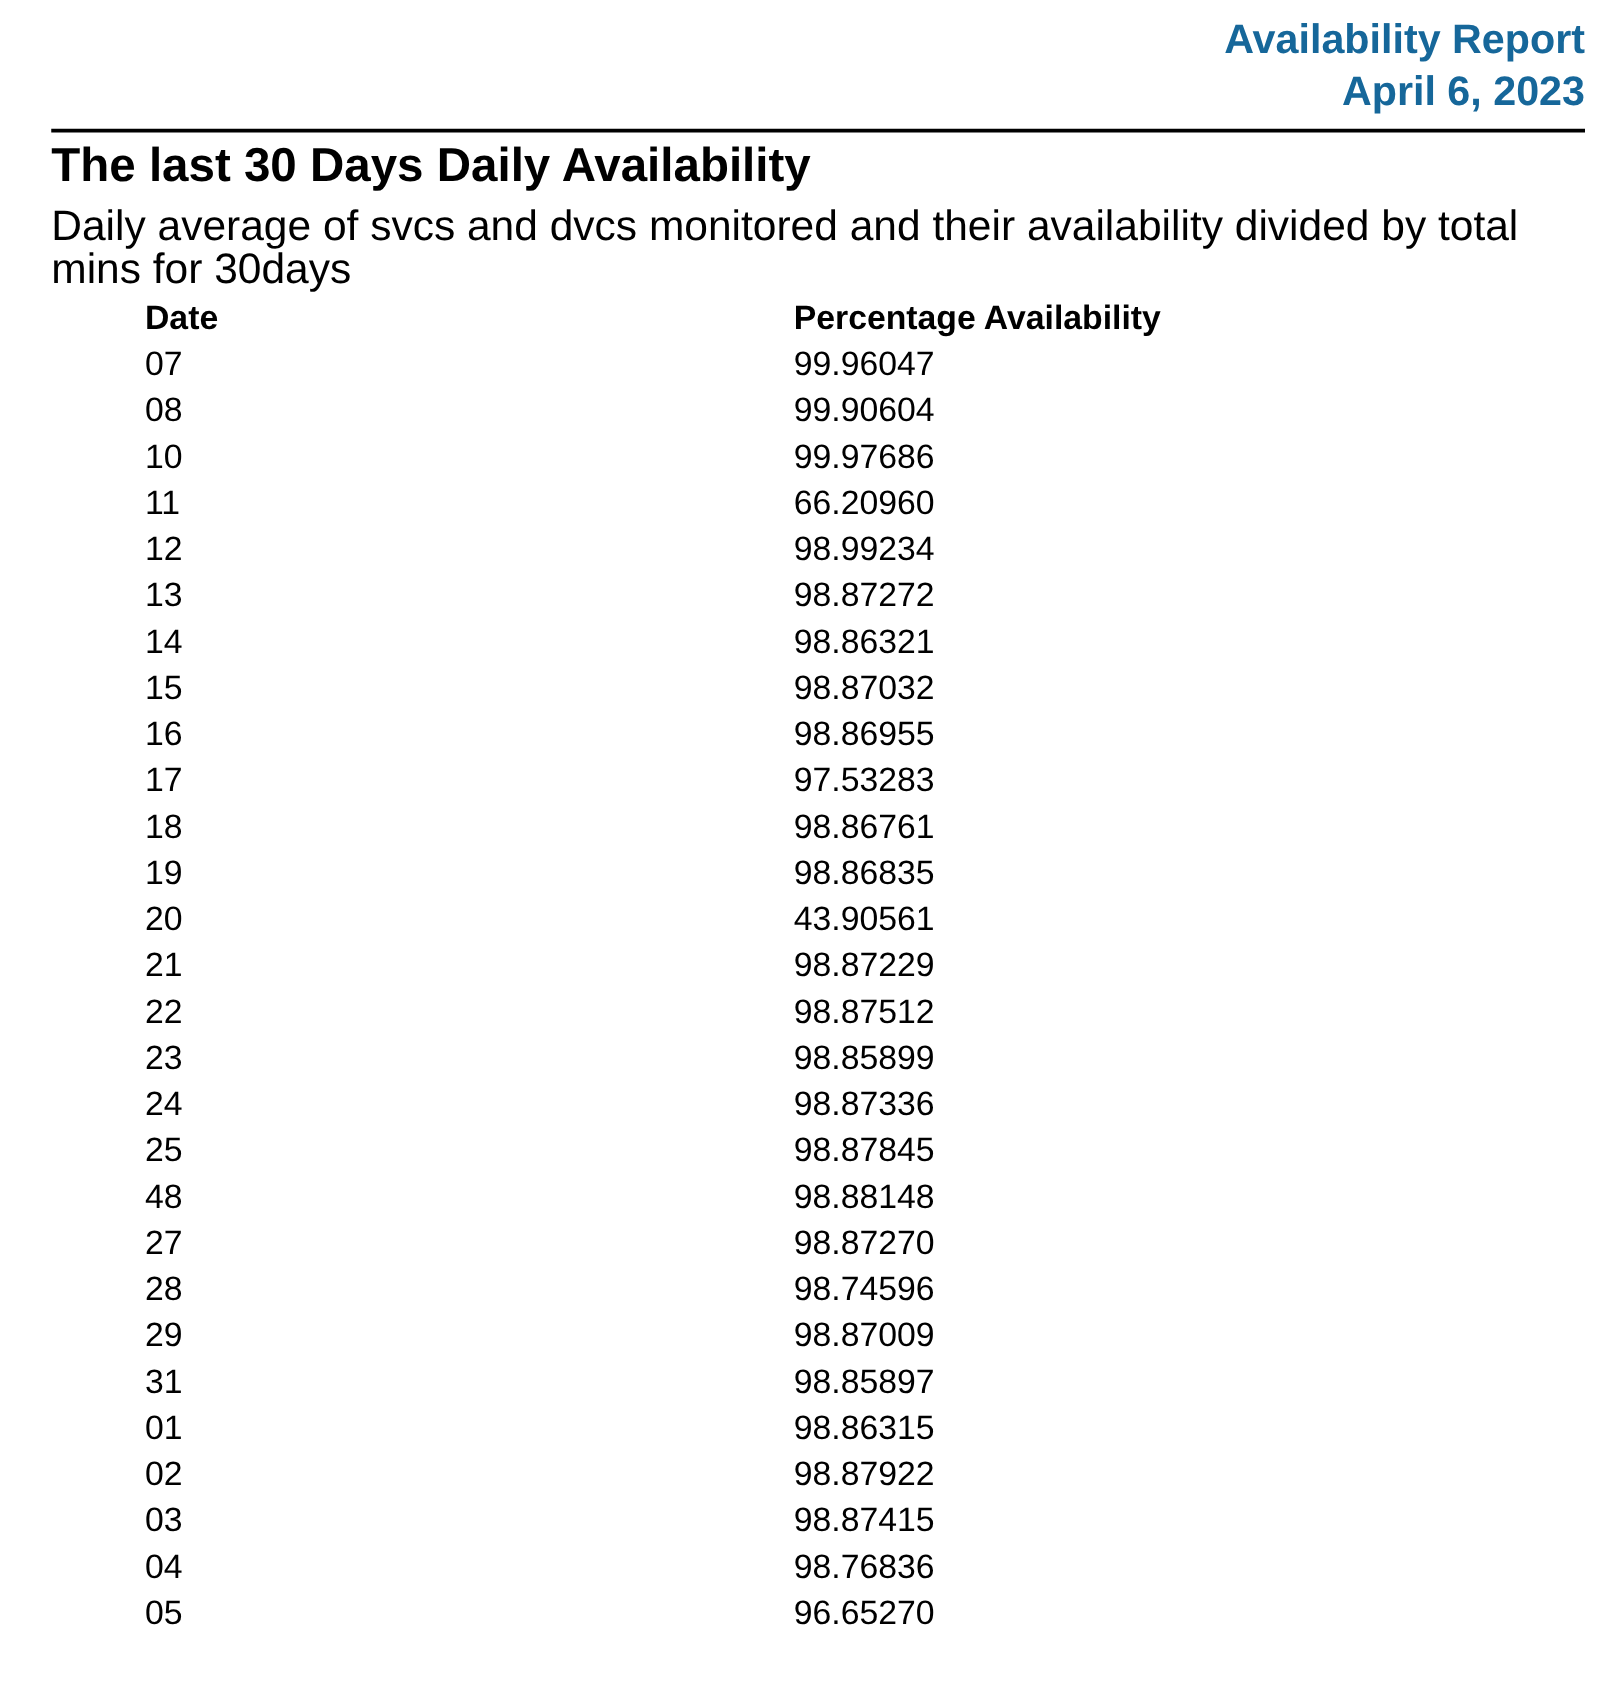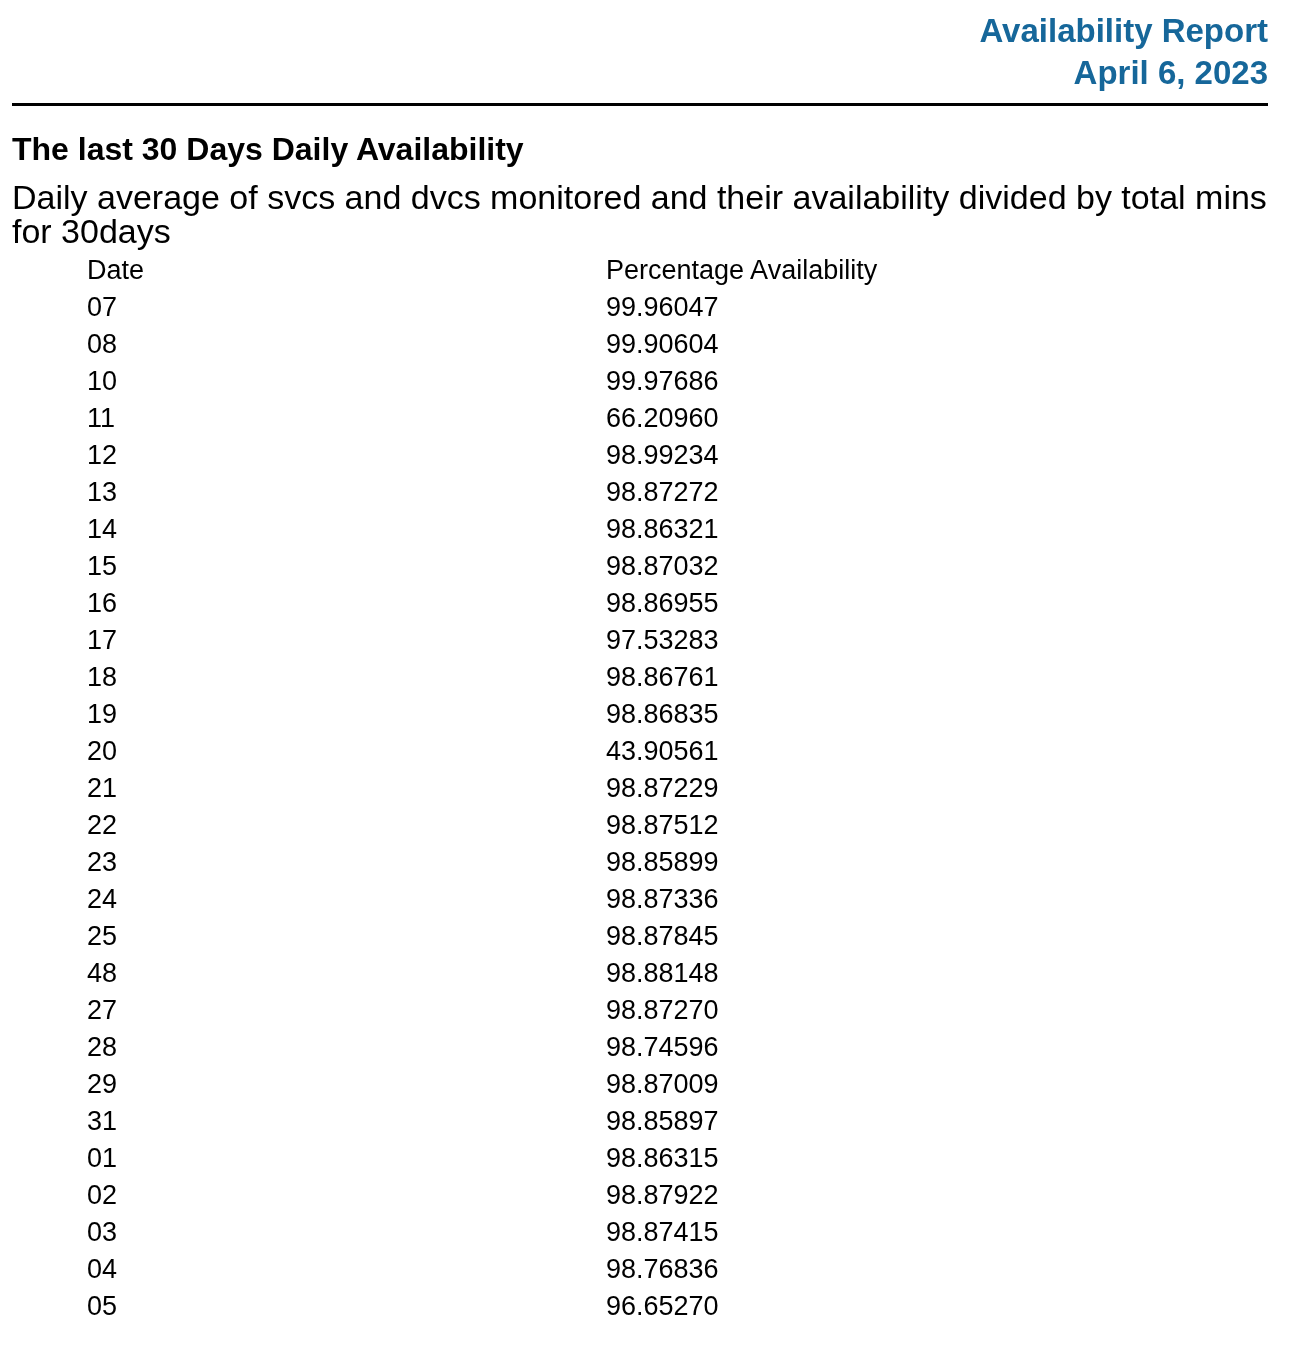--- a/index.html
+++ b/index.html
@@ -11,38 +11,38 @@
   body {
     width: 1296px;
     height: 1366px;
     font-family: "Liberation Sans", "DejaVu Sans", sans-serif;
     color: #000000;
     overflow: hidden;
   }
   .page {
     width: 1296px;
     height: 1366px;
-    padding: 10px 28px 0 12px;
+    padding: 10px 28px 0 41px;
   }
   .report-header {
     text-align: right;
     font-weight: bold;
     font-size: 33px;
     line-height: 42px;
     color: #16679A;
   }
   .divider {
     border: none;
     border-top: 3px solid #000000;
     margin: 9px 0 0 0;
   }
   .section-heading {
-    font-size: 32px;
+    font-size: 38px;
     font-weight: bold;
-    margin: 24px 0 0 0;
+    margin: 8px 0 0 0;
     line-height: 38px;
   }
   .section-subtitle {
     font-size: 34px;
     font-weight: normal;
     margin: 12px 0 0 0;
     line-height: 34px;
   }
   table.availability-table {
     border-collapse: collapse;
@@ -51,21 +51,21 @@
   table.availability-table th,
   table.availability-table td {
     font-size: 27px;
     line-height: 37px;
     padding: 0;
     text-align: left;
     vertical-align: top;
     white-space: nowrap;
   }
   table.availability-table th {
-    font-weight: normal;
+    font-weight: bold;
   }
   table.availability-table th:first-child,
   table.availability-table td:first-child {
     width: 519px;
   }
 </style>
 </head>
 <body>
 
 <div class="page">

